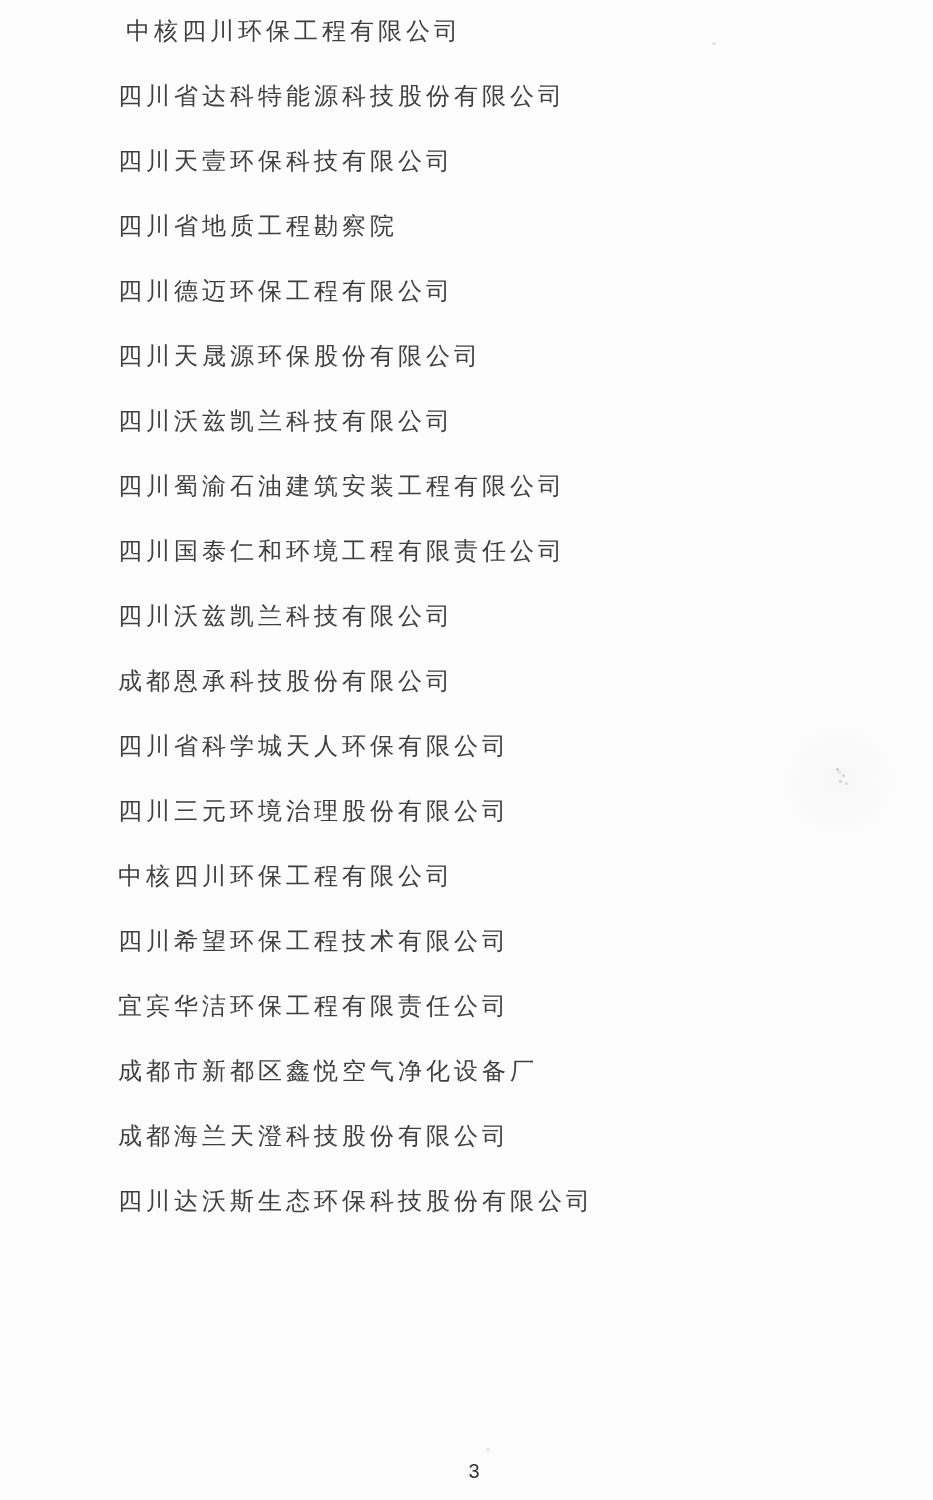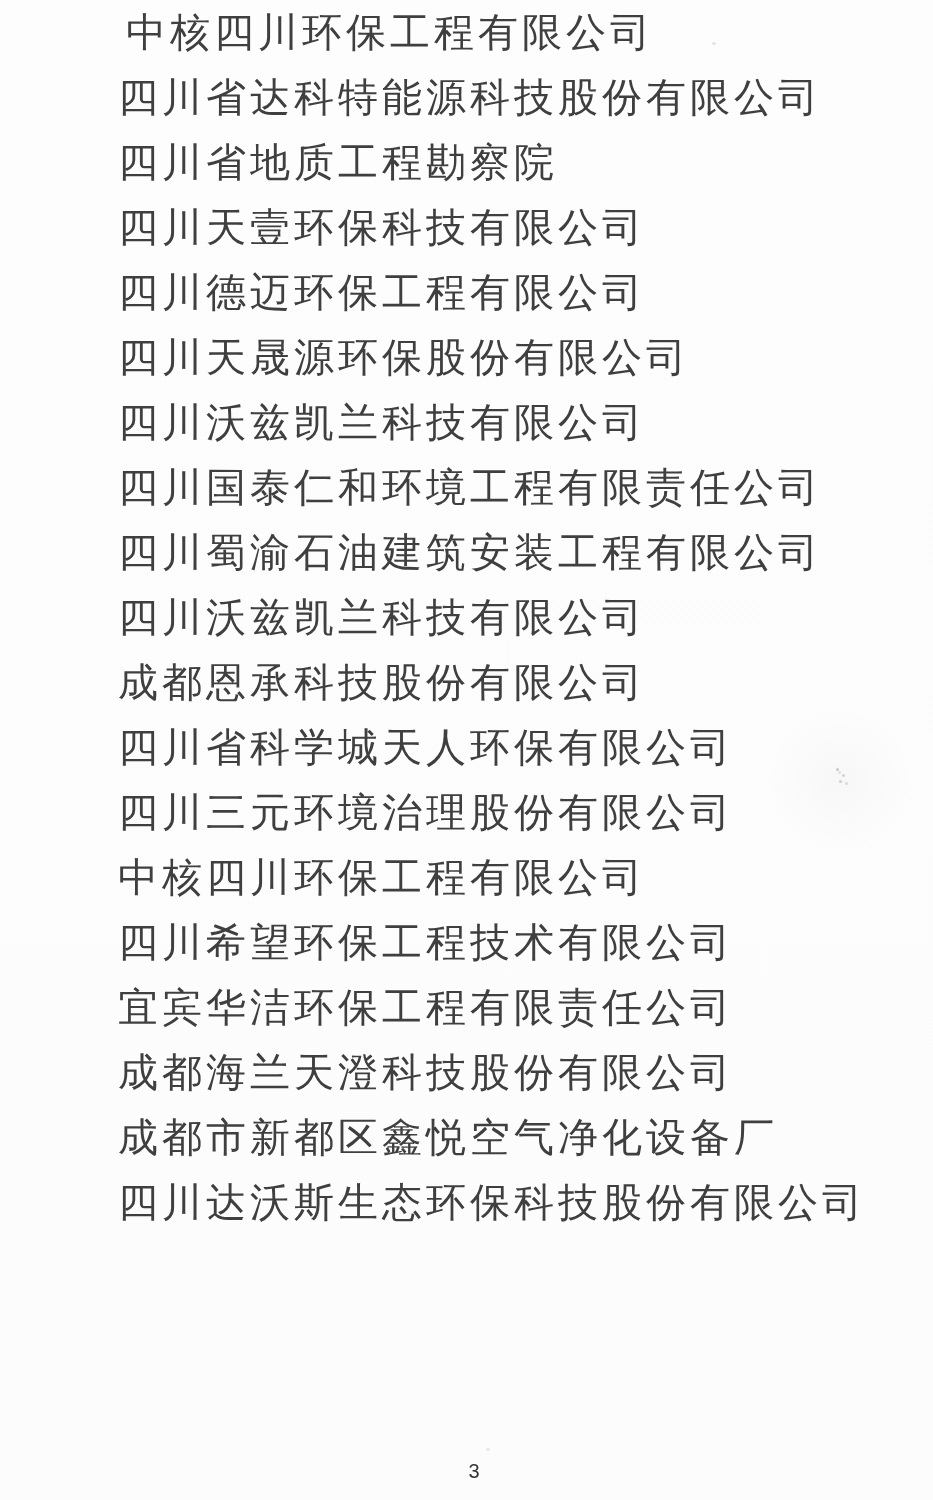--- a/index.html
+++ b/index.html
@@ -25,21 +25,21 @@
     position: absolute;
     top: 0;
     left: 0;
     width: 933px;
     padding-top: 0;
   }
   .company-row {
     height: 65px;
     line-height: 65px;
     padding-left: 118px;
-    font-size: 40px;
+    font-size: 24px;
     letter-spacing: 4px;
     color: #3f3f3f;
     white-space: nowrap;
     
     font-weight: 400;
     text-rendering: geometricPrecision;
   }
   .company-row:first-child {
     padding-left: 126px;
   }
@@ -82,36 +82,36 @@
   }
 </style>
 </head>
 <body>
 
 <div class="page">
 
   <div class="company-list">
     <div class="company-row">中核四川环保工程有限公司</div>
     <div class="company-row">四川省达科特能源科技股份有限公司</div>
+    <div class="company-row">四川天壹环保科技有限公司</div>
     <div class="company-row">四川省地质工程勘察院</div>
-    <div class="company-row">四川天壹环保科技有限公司</div>
     <div class="company-row">四川德迈环保工程有限公司</div>
     <div class="company-row">四川天晟源环保股份有限公司</div>
     <div class="company-row">四川沃兹凯兰科技有限公司</div>
+    <div class="company-row">四川蜀渝石油建筑安装工程有限公司</div>
     <div class="company-row">四川国泰仁和环境工程有限责任公司</div>
-    <div class="company-row">四川蜀渝石油建筑安装工程有限公司</div>
     <div class="company-row">四川沃兹凯兰科技有限公司</div>
     <div class="company-row">成都恩承科技股份有限公司</div>
     <div class="company-row">四川省科学城天人环保有限公司</div>
     <div class="company-row">四川三元环境治理股份有限公司</div>
     <div class="company-row">中核四川环保工程有限公司</div>
     <div class="company-row">四川希望环保工程技术有限公司</div>
     <div class="company-row">宜宾华洁环保工程有限责任公司</div>
+    <div class="company-row">成都市新都区鑫悦空气净化设备厂</div>
     <div class="company-row">成都海兰天澄科技股份有限公司</div>
-    <div class="company-row">成都市新都区鑫悦空气净化设备厂</div>
     <div class="company-row">四川达沃斯生态环保科技股份有限公司</div>
   </div>
 
   <div class="page-number">3</div>
 
   <div class="speck-cluster"></div>
   <div class="speck-faint-top"></div>
   <div class="speck-above-page-number"></div>
 
 </div>

